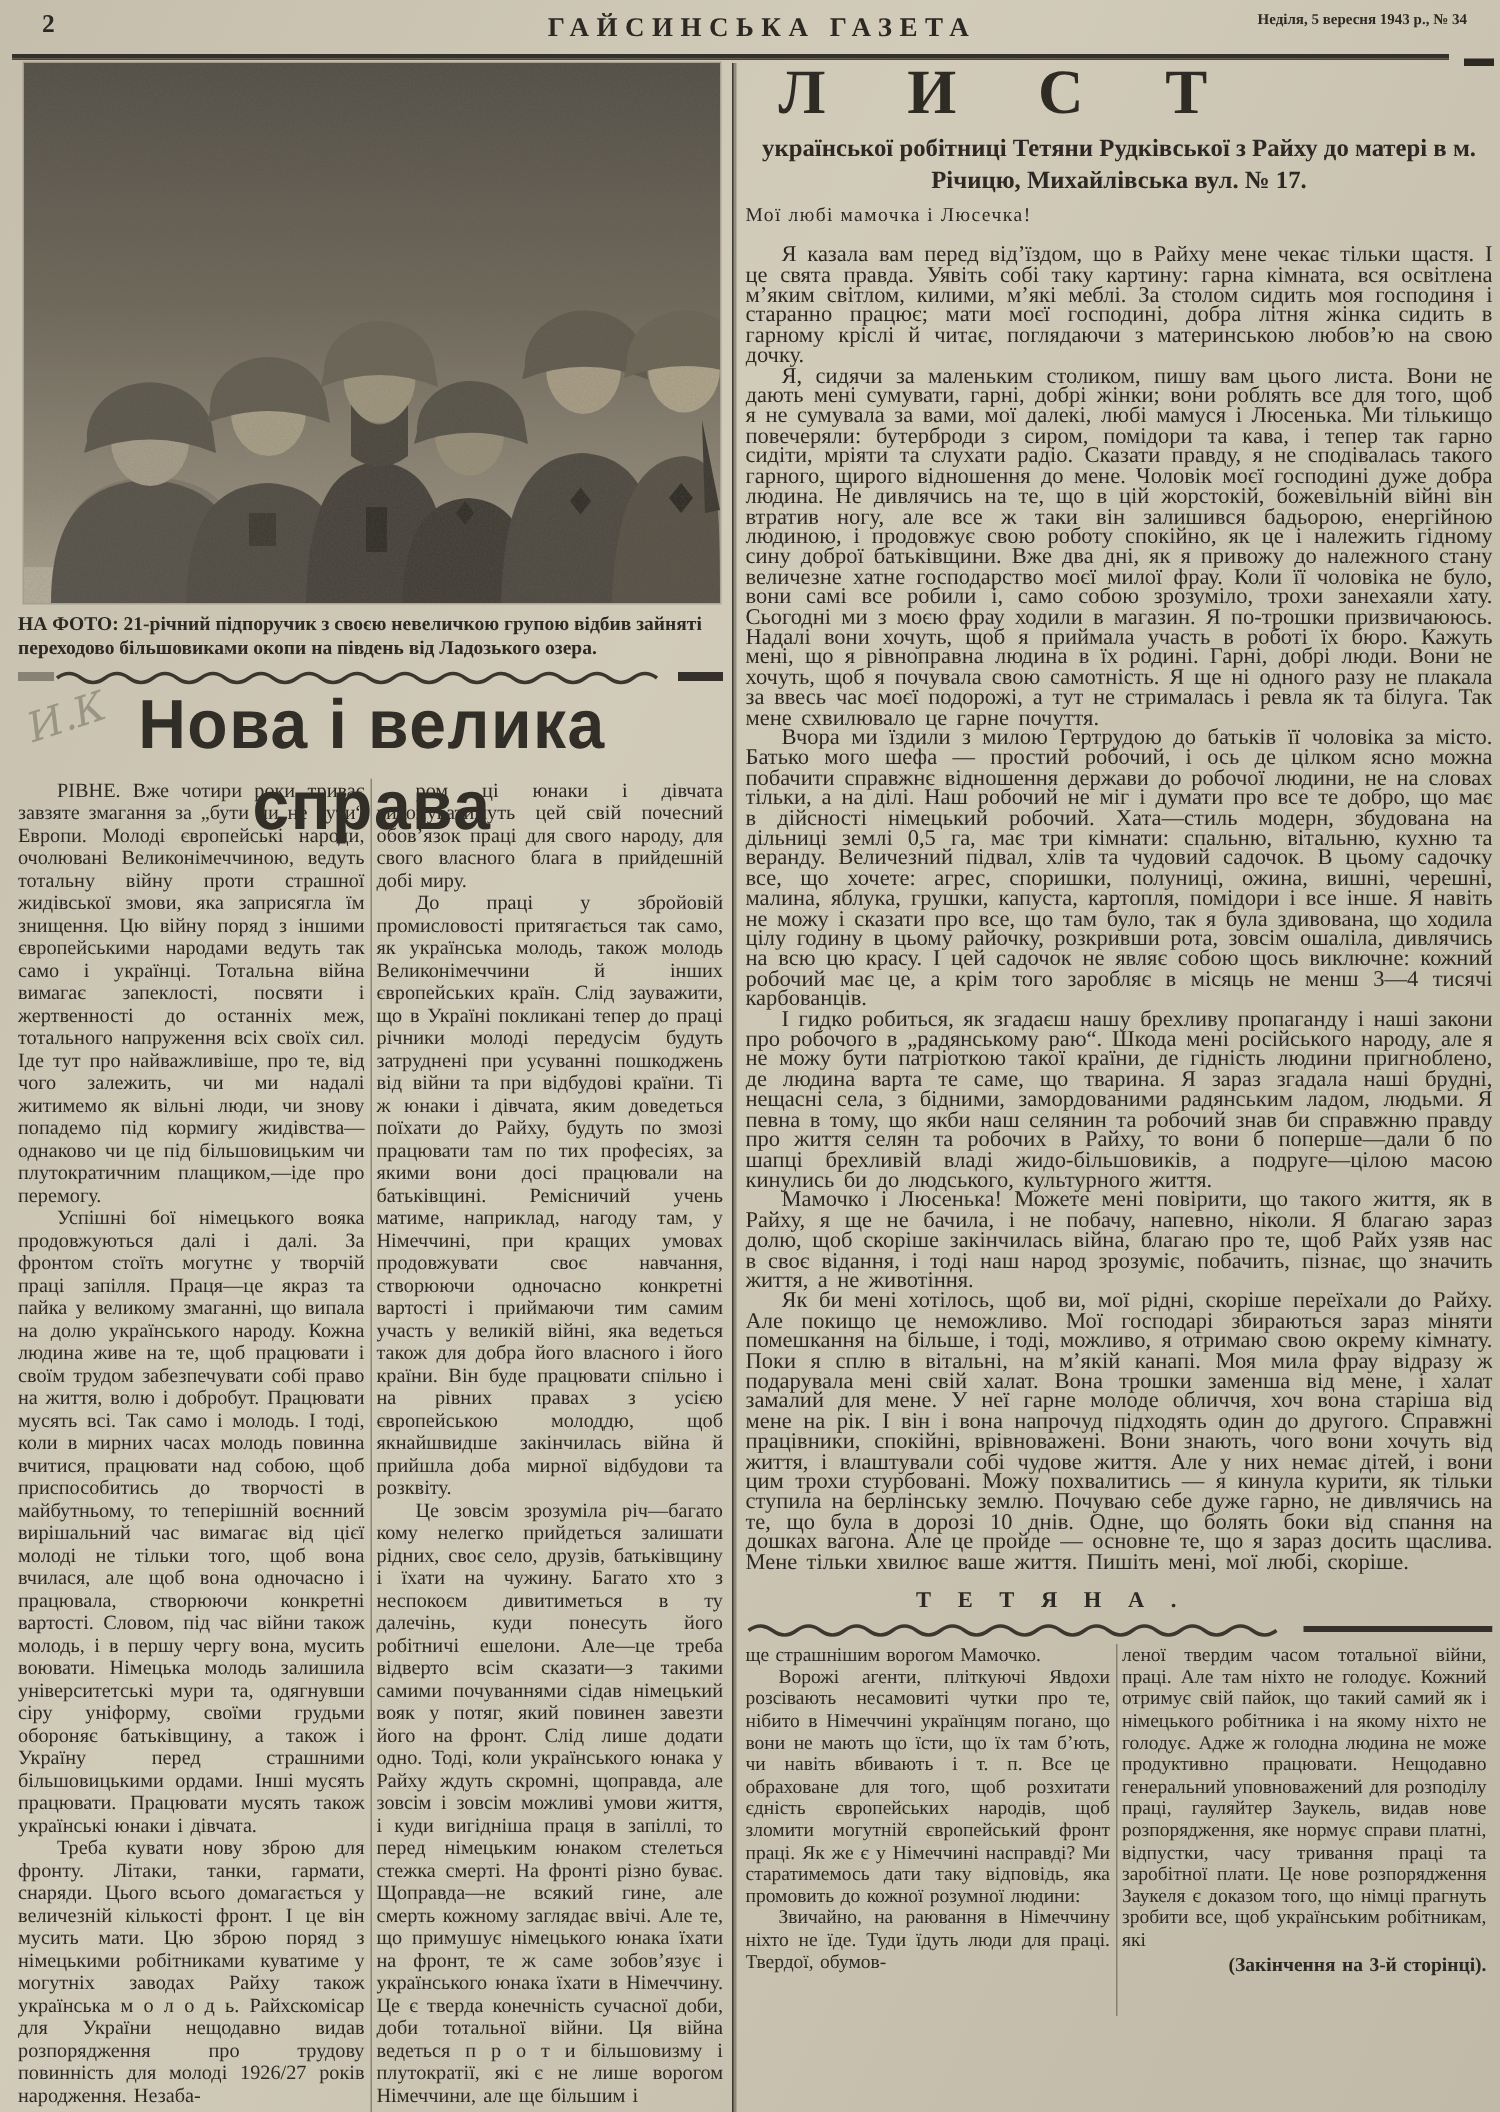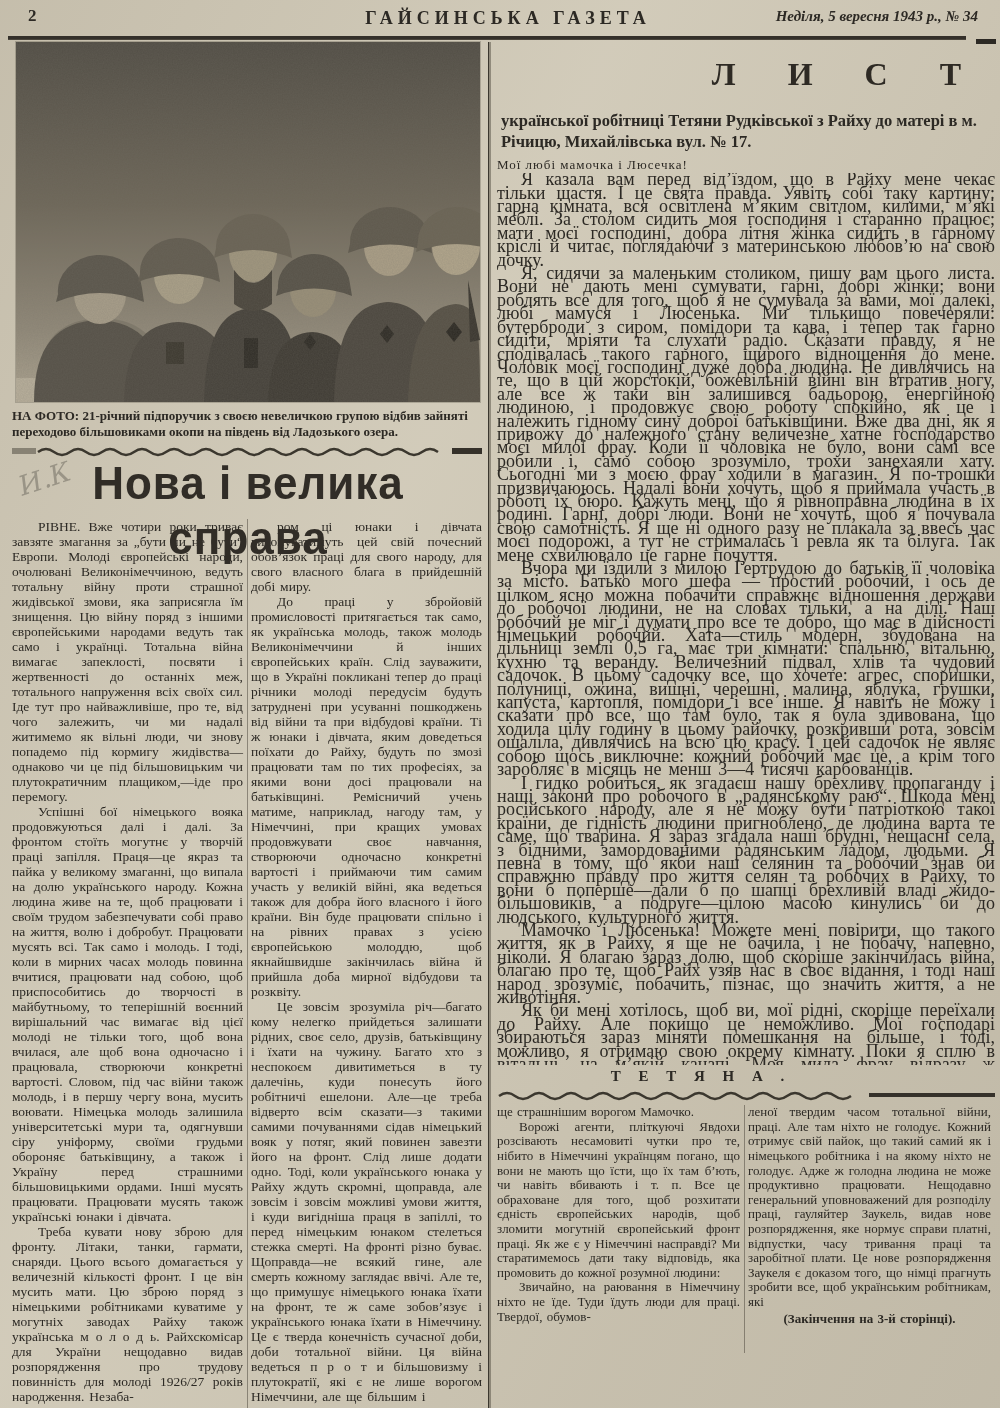--- a/index.html
+++ b/index.html
@@ -7,50 +7,50 @@
     width:1000px;height:1408px;position:relative;overflow:hidden;
     background:#cfc8b6;
     background-image:linear-gradient(115deg, rgba(110,100,80,0.10), rgba(255,255,248,0.06) 38%, rgba(110,100,80,0.09) 75%, rgba(90,82,64,0.12));
     font-family:"Liberation Serif", serif;
     color:#2c2924;
   }
   
   .header{position:absolute;top:2px;left:0;width:1000px;height:32px;}
   .page-num{position:absolute;left:28px;top:4px;font-size:17px;font-weight:bold;}
   .masthead{position:absolute;left:0;right:0;top:6px;text-align:center;font-size:18px;font-weight:bold;letter-spacing:5px;padding-left:16px;}
-  .dateline{position:absolute;right:22px;top:6px;font-size:15px;font-weight:bold;font-style:italic;}
+  .dateline{position:absolute;right:22px;top:6px;font-size:10px;font-weight:bold;}
   .header-rule{position:absolute;top:36px;left:8px;width:958px;height:0;border-top:3px solid #34302a;border-bottom:1px solid #4a453c;}
   .header-rule2{position:absolute;top:39px;left:976px;width:20px;height:5px;background:#2c2924;}
   
   .vrule-center{position:absolute;top:42px;bottom:0;left:488px;width:2px;background:#45403573;border-left:1px solid #3b372e;}
   
   .left-half{position:absolute;left:12px;top:42px;width:472px;}
   .photo-frame{width:464px;height:360px;margin-left:4px;overflow:hidden;box-shadow:0 0 0 1px rgba(60,55,45,.25);}
   .photo-caption{width:470px;margin-top:6px;font-weight:bold;font-size:13px;line-height:1.25;text-align:left;}
   .wave{display:block;margin-top:4px;}
   .headline-row{position:relative;margin-top:2px;height:56px;}
   .hand-mark{position:absolute;left:6px;top:4px;font-size:27px;color:#8e897c;transform:rotate(-18deg);font-style:italic;font-family:"DejaVu Serif", serif;opacity:.8;}
   .headline{margin:0;text-align:center;font-family:"Liberation Sans", sans-serif;font-weight:bold;font-size:44px;line-height:52px;letter-spacing:1px;transform:scaleY(1.05);color:#312d27;}
   .article-cols{display:flex;margin-top:4px;height:900px;overflow:hidden;}
   .article-col{width:231px;font-size:13.5px;line-height:15px;text-align:justify;word-spacing:1.5px;}
   .col-divider{width:0;border-left:1.5px solid #45403580;margin:0 3px 0 4px;}
   .article-col p{margin:0;text-indent:26px;}
   
   .right-half{position:absolute;left:497px;top:38px;width:498px;}
-  .letter-headline{margin:12px;text-align:right;font-size:32px;line-height:48px;font-weight:bold;letter-spacing:22px;text-indent:22px;color:#2e2a24;}
-  .letter-subtitle{margin:2px 4px 0 4px;font-size:16.5px;line-height:1.28;font-weight:bold;}
+  .letter-headline{margin:0;text-align:left;font-size:42px;line-height:48px;font-weight:bold;letter-spacing:22px;text-indent:22px;color:#2e2a24;}
+  .letter-subtitle{margin:2px 4px 0 4px;font-size:16.5px;line-height:1.28;font-weight:bold;text-align:center;}
   .letter-salutation{margin-top:5px;text-align:left;font-size:13px;letter-spacing:1px;}
-  .letter-body{margin-top:0;height:892px;overflow:hidden;font-size:18px;line-height:13.4px;text-align:justify;word-spacing:2.5px;}
+  .letter-body{margin-top:13px;height:892px;overflow:hidden;font-size:15px;line-height:13.4px;text-align:justify;word-spacing:2.5px;}
   .letter-body p{margin:0;text-indent:24px;}
   .letter-signature{text-align:center;padding-right:90px;font-weight:bold;font-size:15px;letter-spacing:7px;margin-top:3px;}
   .bottom-cols{display:flex;margin-top:4px;height:248px;overflow:hidden;}
   .bottom-col{width:243px;font-size:13px;line-height:14.6px;text-align:justify;word-spacing:1px;}
   .bottom-col p{margin:0;text-indent:22px;}
   .bottom-col p:first-child{text-indent:0;}
-  .cont-note{font-weight:bold;text-align:center;text-indent:0 !important;margin-top:2px !important;}
+  .cont-note{font-weight:bold;text-align:right;text-indent:0 !important;margin-top:2px !important;}
 </style>
 </head>
 <body>
 
 <div class="header">
   <div class="page-num">2</div>
   <div class="masthead">ГАЙСИНСЬКА ГАЗЕТА</div>
   <div class="dateline">Неділя, 5 вересня 1943 р., № 34</div>
 </div>
 <div class="header-rule"></div>

